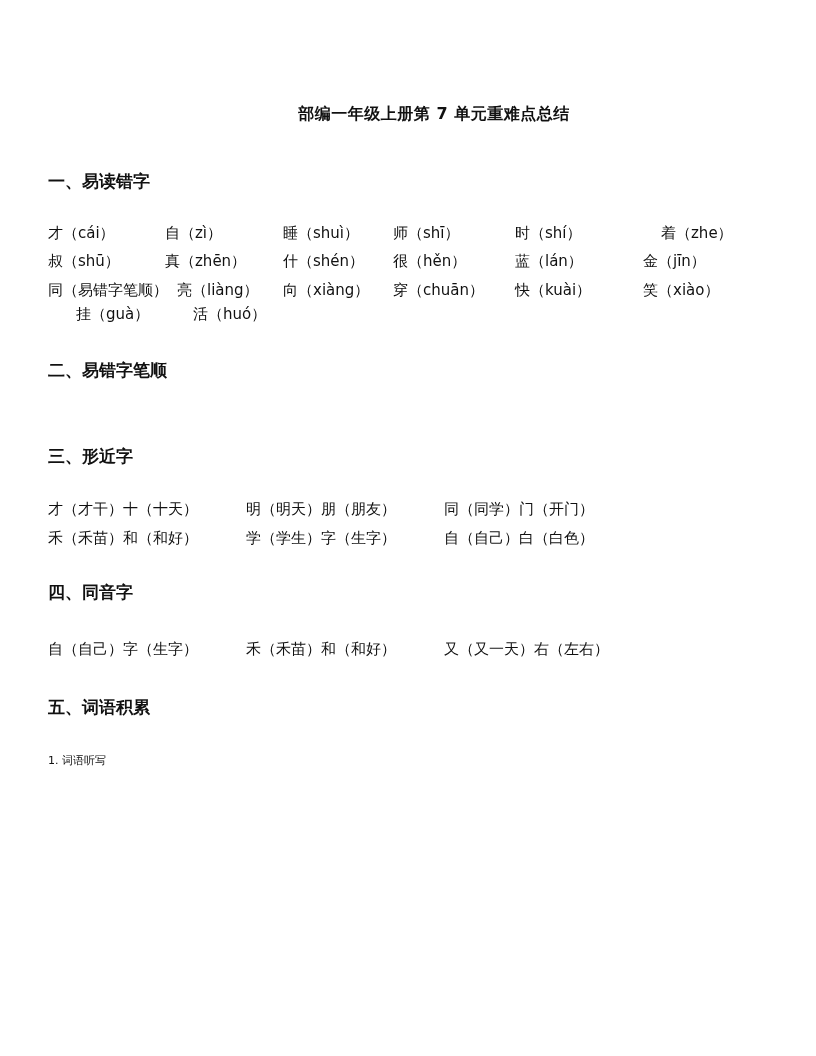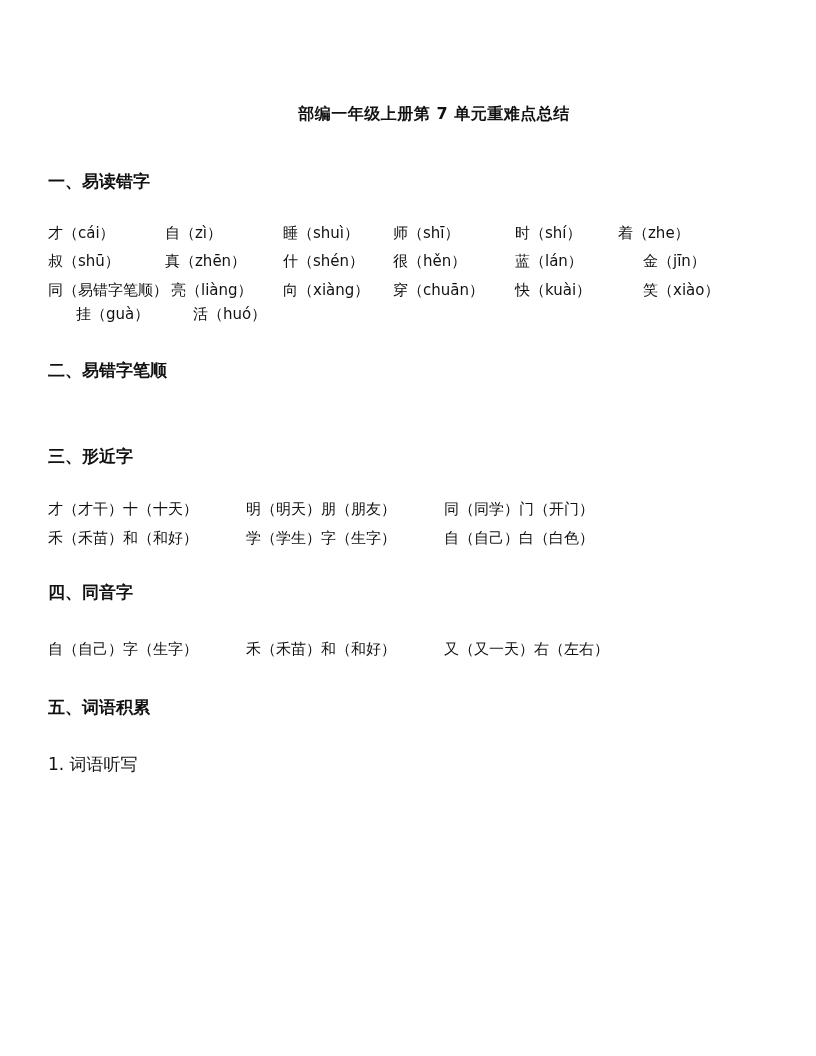--- a/index.html
+++ b/index.html
@@ -11,50 +11,50 @@
     .page { position: absolute; left: 0; top: 0; width: 816px; height: 1056px; }
     .title {
       position: absolute; left: 0; width: 816px; top: 104px;
       text-align: center; font-size: 16px; font-weight: bold; letter-spacing: 0.5px; padding-left: 26px;
     }
     .heading {
       position: absolute; left: 48px; font-size: 17px; font-weight: bold;
     }
     .row { position: absolute; left: 0; width: 816px; height: 24px; font-size: 15px; }
     .cell { position: absolute; white-space: nowrap; }
-    .line { position: absolute; left: 48px; font-size: 17px; white-space: nowrap; }
+    .line { position: absolute; left: 48px; font-size: 11px; white-space: nowrap; }
   </style>
 </head>
 <body>
 
 <div class="page">
 
   <div class="title">部编一年级上册第 7 单元重难点总结</div>
 
   <div class="heading" style="top:170px;">一、易读错字</div>
 
   <div class="row" style="top:224px;">
     <span class="cell" style="left:48px;">才（cái）</span>
     <span class="cell" style="left:165px;">自（zì）</span>
     <span class="cell" style="left:283px;">睡（shuì）</span>
     <span class="cell" style="left:393px;">师（shī）</span>
     <span class="cell" style="left:515px;">时（shí）</span>
-    <span class="cell" style="left:618px;">着（zhe）</span>
+    <span class="cell" style="left:661px;">着（zhe）</span>
   </div>
   <div class="row" style="top:252px;padding-left:6px;">
     <span class="cell" style="left:48px;">叔（shū）</span>
     <span class="cell" style="left:165px;">真（zhēn）</span>
     <span class="cell" style="left:283px;">什（shén）</span>
     <span class="cell" style="left:393px;">很（hěn）</span>
     <span class="cell" style="left:515px;">蓝（lán）</span>
     <span class="cell" style="left:643px;">金（jīn）</span>
   </div>
   <div class="row" style="top:281px;">
     <span class="cell" style="left:48px;">同（易错字笔顺）</span>
-    <span class="cell" style="left:171px;">亮（liàng）</span>
+    <span class="cell" style="left:177px;">亮（liàng）</span>
     <span class="cell" style="left:283px;">向（xiàng）</span>
     <span class="cell" style="left:393px;">穿（chuān）</span>
     <span class="cell" style="left:515px;">快（kuài）</span>
     <span class="cell" style="left:643px;">笑（xiào）</span>
   </div>
   <div class="row" style="top:305px;margin-left:28px;">
     <span class="cell" style="left:48px;">挂（guà）</span>
     <span class="cell" style="left:165px;">活（huó）</span>
   </div>
 

